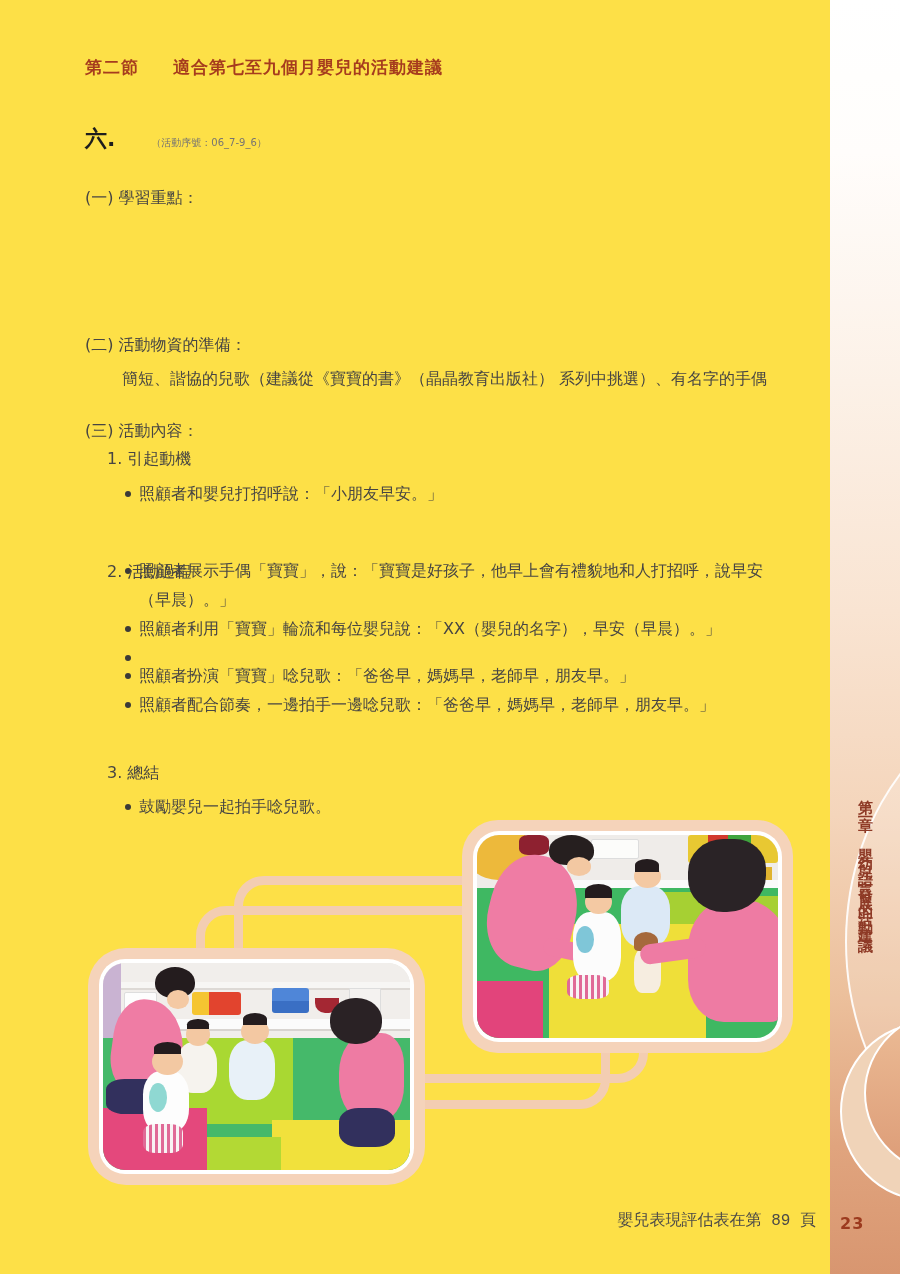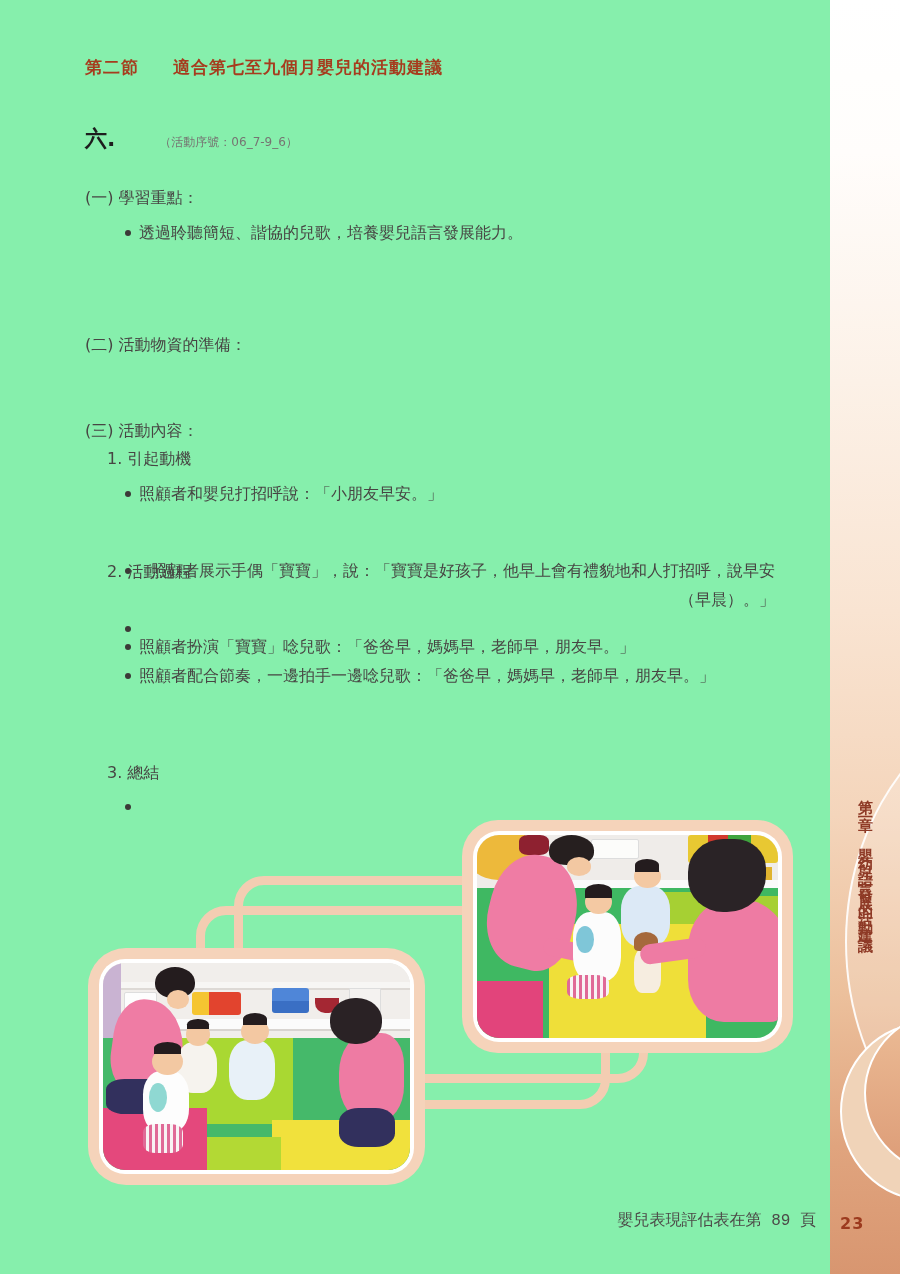--- a/index.html
+++ b/index.html
@@ -1,25 +1,25 @@
 <!DOCTYPE html>
 <html><head>
 <meta charset="utf-8">
 <style>
   html,body{margin:0;padding:0;background:#fff;}
-  .page{position:relative;width:900px;height:1274px;background:#86efac;overflow:hidden;
-        font-family:"DejaVu Sans","Liberation Sans",sans-serif;color:#474543;text-align:right;}
+  .page{position:relative;width:900px;height:1274px;background:#fde047;overflow:hidden;
+        font-family:"DejaVu Sans","Liberation Sans",sans-serif;color:#474543;}
 
   
   .hdr{position:absolute;left:85px;top:56px;font-size:17px;font-weight:bold;color:#a63c1e;letter-spacing:1px;}
   .hdr .sec-no{margin-right:34px;}
   .title-row{position:absolute;left:85px;top:124px;display:flex;align-items:baseline;}
   .title-idx{font-size:22px;font-weight:bold;color:#1d1d1d;margin-right:22px;}
   .title-name{font-size:22px;font-weight:bold;color:#1d1d1d;letter-spacing:1px;}
-  .title-serial{font-size:12px;color:#767472;margin-left:22px;}
+  .title-serial{font-size:10px;color:#767472;margin-left:14px;}
 
   .lbl{position:absolute;left:85px;font-size:16px;color:#474543;}
   .sublbl{position:absolute;left:107px;font-size:16px;color:#474543;}
   .bullets{position:absolute;left:125px;margin:0;padding:0;list-style:none;}
   .bullets li{display:flex;line-height:30px;font-size:16px;color:#474543;width:700px;}
   .bullets.tight li{line-height:29px;width:650px;}
   .dot{flex:0 0 6px;width:6px;height:6px;border-radius:50%;background:#3c3a38;margin:12px 8px 0 0;}
   .prep-line{position:absolute;left:122px;top:366px;width:710px;font-size:16px;line-height:26px;color:#474543;}
 
   .footer-note{position:absolute;top:1210px;right:84px;font-size:16px;color:#4c4a48;font-family:Liberation Mono, monospace;}
@@ -126,61 +126,63 @@
     <span class="sec-no">第二節</span><span>適合第七至九個月嬰兒的活動建議</span>
   </div>
 
   <div class="title-row">
     <span class="title-idx">六.</span>
     <span class="title-serial">（活動序號：06_7-9_6）</span>
   </div>
 
   <div class="lbl" style="top:188px">(一) 學習重點：</div>
   <ul class="bullets" style="top:218px">
-    <li>
-        <span class="dot"></span>
-        <span>透過聆聽簡短、諧協的兒歌，培養嬰兒語言發展能力。</span>
-      </li>
   </ul>
 
   <div class="lbl" style="top:335px">(二) 活動物資的準備：</div>
+  <div class="prep-line">簡短、諧協的兒歌（建議從《寶寶的書》（晶晶教育出版社） 系列中挑選）、有名字的手偶</div>
 
   <div class="lbl" style="top:421px">(三) 活動內容：</div>
 
   <div class="sublbl" style="top:449px">1. 引起動機</div>
   <ul class="bullets" style="top:479px">
     <li>
         <span class="dot"></span>
         <span>照顧者和嬰兒打招呼說：「小朋友早安。」</span>
       </li>
   </ul>
 
   <div class="sublbl" style="top:562px">2. 活動過程</div>
   <ul class="bullets tight" style="top:556px">
     <li>
         <span class="dot"></span>
         <span>照顧者展示手偶「寶寶」，說：「寶寶是好孩子，他早上會有禮貌地和人打招呼，說早安（早晨）。」</span>
       </li>
     <li>
         <span class="dot"></span>
+        <span>照顧者利用「寶寶」輪流和每位嬰兒說：「XX（嬰兒的名字），早安（早晨）。」</span>
+      </li>
+    <li>
+        <span class="dot"></span>
       </li>
     <li>
         <span class="dot"></span>
         <span>照顧者扮演「寶寶」唸兒歌：「爸爸早，媽媽早，老師早，朋友早。」</span>
       </li>
     <li>
         <span class="dot"></span>
         <span>照顧者配合節奏，一邊拍手一邊唸兒歌：「爸爸早，媽媽早，老師早，朋友早。」</span>
       </li>
   </ul>
 
   <div class="sublbl" style="top:763px">3. 總結</div>
   <ul class="bullets" style="top:792px">
     <li>
         <span class="dot"></span>
+        <span>鼓勵嬰兒一起拍手唸兒歌。</span>
       </li>
   </ul>
 
   <div class="decor decor-a"></div>
   <div class="decor decor-b"></div>
 
   <div class="card card-right">
     <div class="card-inner">
       <div class="photo" title="照顧者向兩名嬰兒展示手偶「寶寶」">
         <div class="pr-wall"></div>

